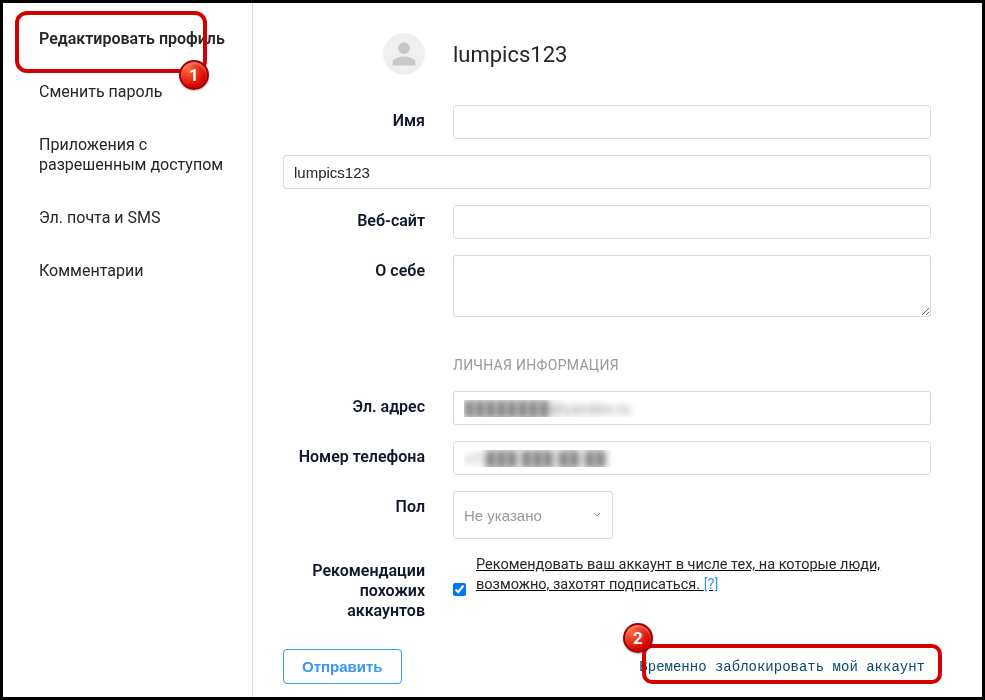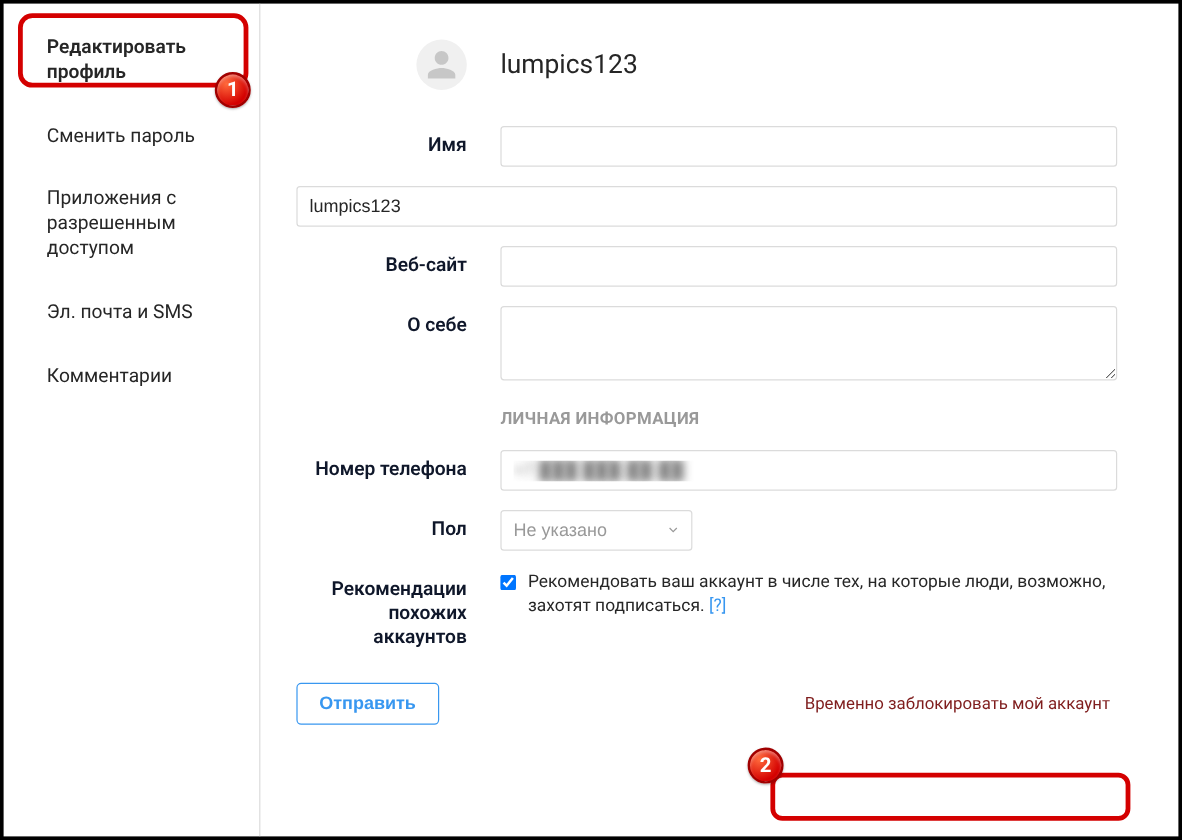--- a/index.html
+++ b/index.html
@@ -11,21 +11,21 @@
     overflow: hidden;
     border: 3px solid #000;
     position: relative;
   }
   .container {
     display: flex;
     width: 100%;
     height: 100%;
   }
   .sidebar {
-    width: 214px;
+    width: 250px;
     border-right: 1px solid #dbdbdb;
     padding-top: 10px;
   }
   .sidebar-item {
     padding: 16px 20px 16px 36px;
     font-size: 16px;
     color: #262626;
     cursor: pointer;
     line-height: 1.3;
   }
@@ -91,53 +91,54 @@
     height: 62px;
     border: 1px solid #dbdbdb;
     border-radius: 3px;
     padding: 8px 10px;
     font-size: 15px;
     resize: vertical;
     font-family: inherit;
   }
   .section-heading {
     font-size: 14px;
-    font-weight: 700;
+    font-weight: 400;
     color: #999;
-    margin: 20px 0 18px 170px;
+    margin: 36px 0 18px 170px;
     letter-spacing: 0.3px;
   }
   .blurred { color: transparent; text-shadow: 0 0 7px rgba(120,120,120,0.9); user-select: none; }
   .select-wrap {
     position: relative;
     width: 160px;
   }
   .select-input {
     width: 100%;
-    height: 34px;
+    height: 48px;
     border: 1px solid #dbdbdb;
     border-radius: 3px;
     padding: 0 30px 0 10px;
     font-size: 15px;
     color: #999;
     background: #fff;
     appearance: none;
     cursor: pointer;
   }
   .select-chevron {
     position: absolute;
     right: 10px;
     top: 50%;
     transform: translateY(-50%);
     pointer-events: none;
     color: #999;
   }
   .checkbox-row {
     display: flex;
-    align-items: flex-start;
+    align-items: flex-end;
+    text-decoration: underline;
   }
   .checkbox-row input[type=checkbox] {
     margin-top: 4px;
     margin-right: 10px;
   }
   .checkbox-text {
     font-size: 14.5px;
     color: #262626;
     line-height: 1.4;
   }
@@ -152,24 +153,25 @@
     color: #3897f0;
     border: 1px solid #3897f0;
     border-radius: 4px;
     padding: 8px 18px;
     font-size: 15px;
     font-weight: 600;
     cursor: pointer;
   }
   .disable-link {
     margin-left: auto;
-    color: #7f1d1d;
+    color: #0c4a6e;
     font-size: 14px;
     cursor: pointer;
     padding: 4px 6px;
+    font-family: Liberation Mono, monospace;
   }
 
   
   .callout-red {
     position: absolute;
     border: 4px solid #d40000;
     border-radius: 12px;
     pointer-events: none;
   }
   .callout-1 { top: 8px; left: 12px; width: 192px; height: 62px; }
@@ -237,20 +239,26 @@
 
     <div class="form-row">
       <label class="form-label">О себе</label>
       <div class="form-control">
         <textarea class="textarea-input" style=""></textarea>
       </div>
     </div>
 
     <div class="section-heading">ЛИЧНАЯ ИНФОРМАЦИЯ</div>
 
+    <div class="form-row">
+      <label class="form-label">Эл. адрес</label>
+      <div class="form-control">
+        <input class="text-input blurred" type="text" value="████████@yandex.ru" style="">
+      </div>
+    </div>
 
     <div class="form-row">
       <label class="form-label">Номер телефона</label>
       <div class="form-control">
         <input class="text-input blurred" type="text" value="+7 ███ ███-██-██" style="">
       </div>
     </div>
 
     <div class="form-row">
       <label class="form-label">Пол</label>

